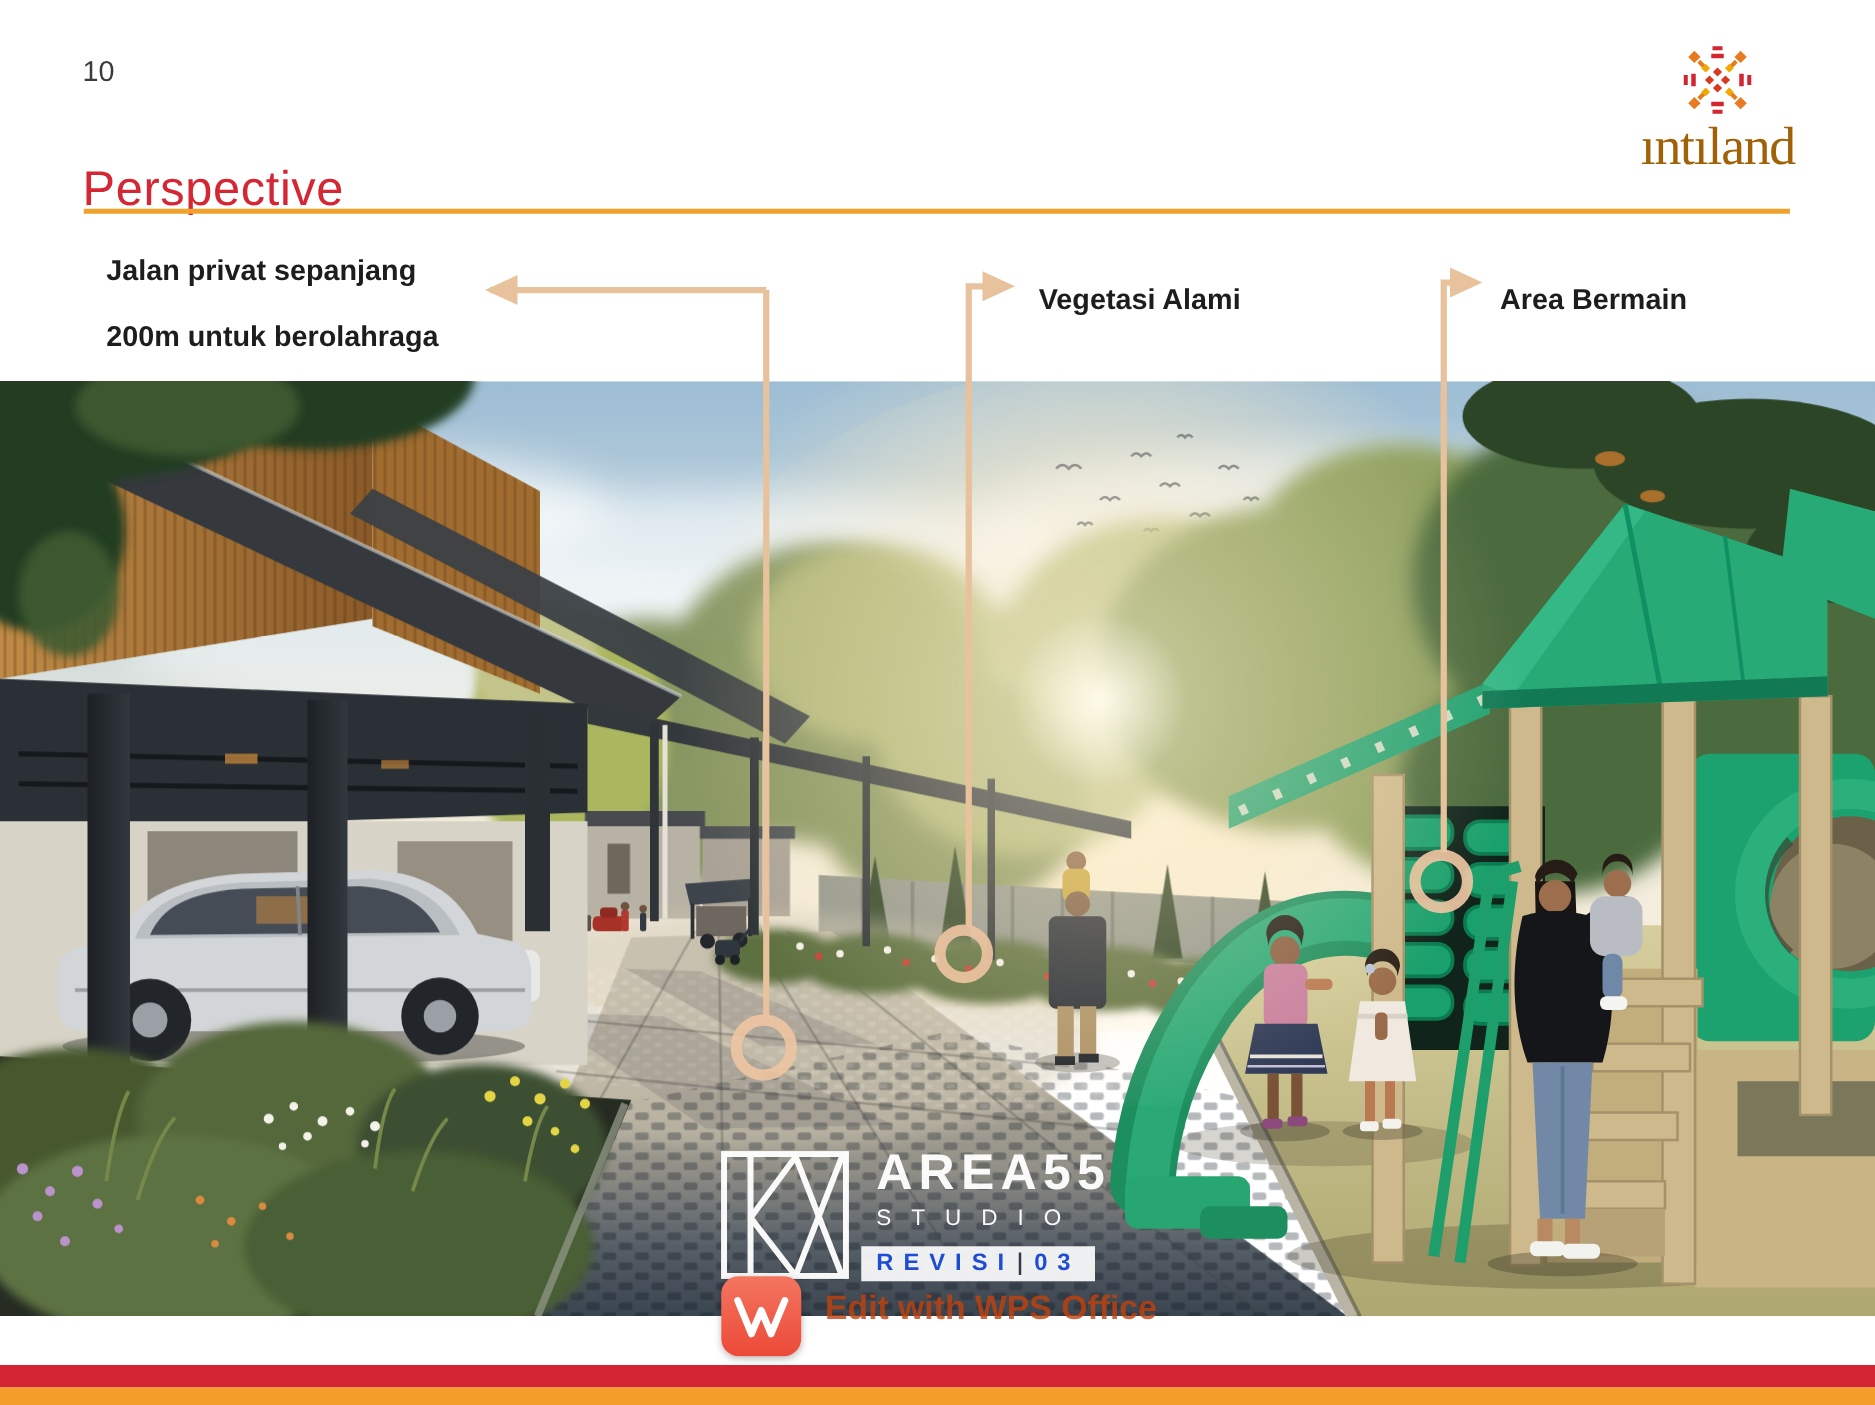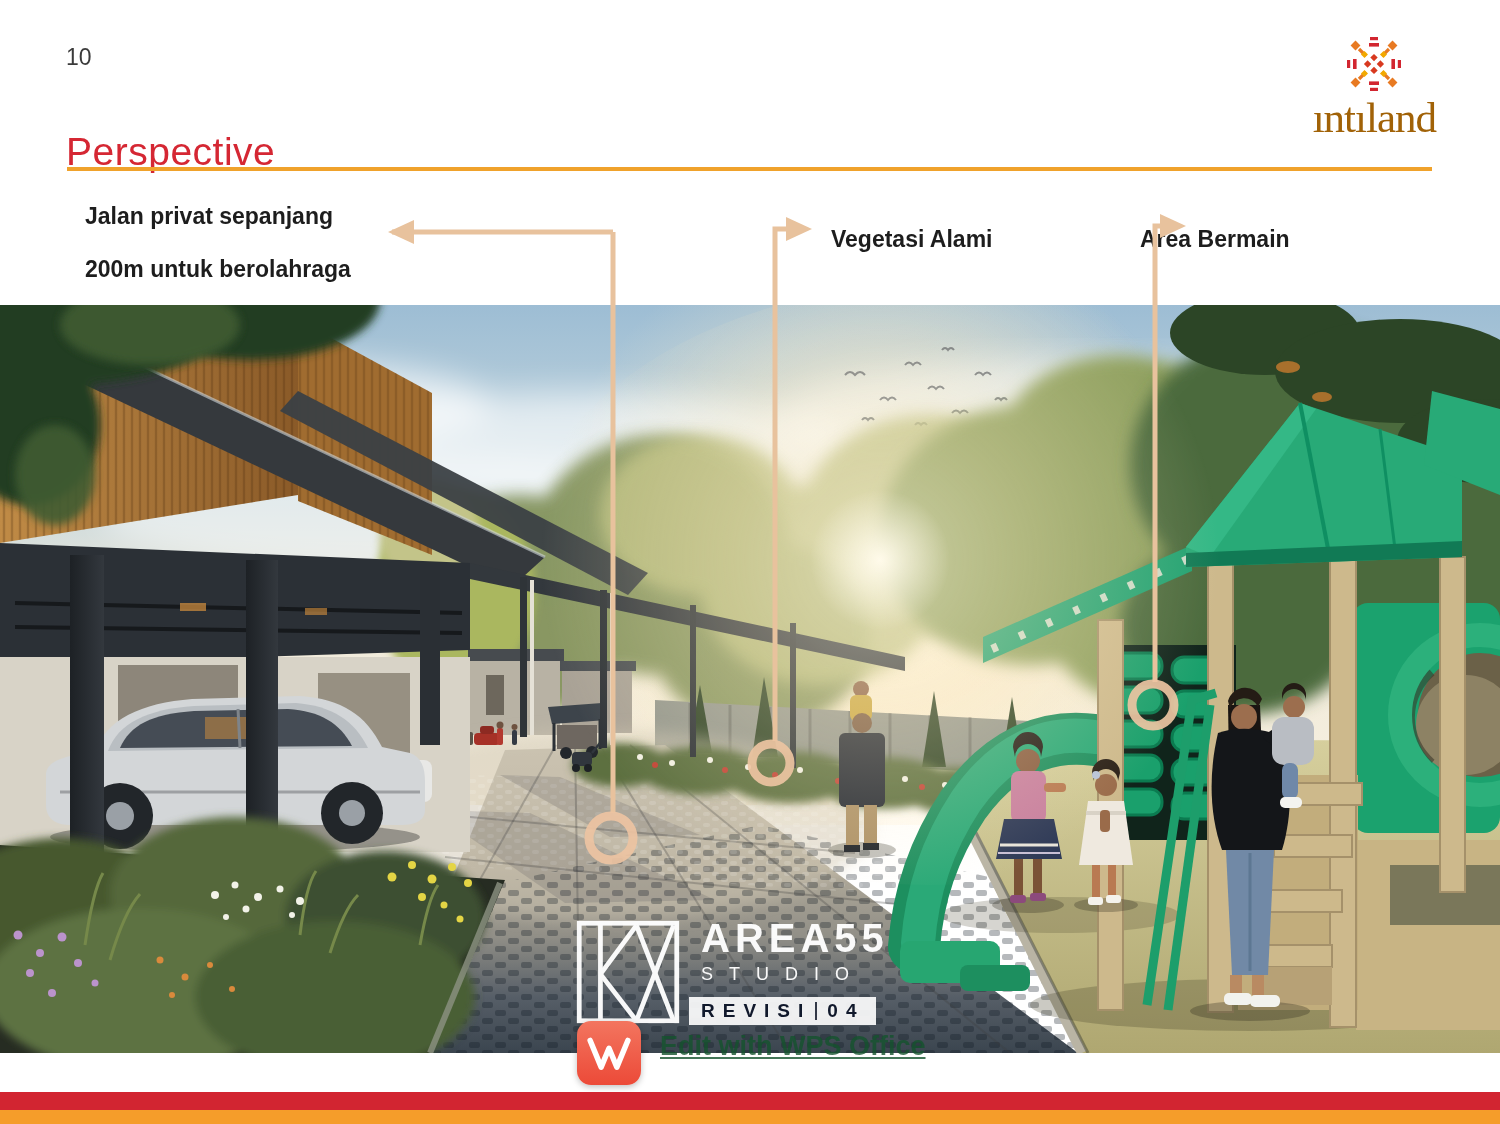--- a/index.html
+++ b/index.html
@@ -12,41 +12,41 @@
   
   #brand{right:64px;top:34px;text-align:center;}
   #brand-star{display:block;margin:0 auto;}
   #brand-word{font-family:"Liberation Serif",serif;font-size:43px;color:#a16207;
               letter-spacing:-1px;line-height:1;margin-top:2px;}
   
   .ann{font-size:23px;font-weight:bold;color:#1d1d1d;white-space:nowrap;}
   #ann-left-1{left:85px;top:203px;}
   #ann-left-2{left:85px;top:256px;}
   #ann-center{left:831px;top:226px;}
-  #ann-right{left:1140px;top:226px;}
+  #ann-right{left:1200px;top:226px;}
   #arrow-layer{left:0;top:0;pointer-events:none;}
   
   #photo{left:0;top:305px;}
   
   #area55{left:575px;top:918px;color:#ffffff;opacity:.96;}
   #area55 .row{display:flex;align-items:center;}
   #a55-text{margin-left:20px;}
   #a55-name{font-size:40px;font-weight:bold;letter-spacing:5px;line-height:1;}
   #a55-sub{font-size:18px;letter-spacing:16px;margin-top:6px;}
   #a55-rev{display:inline-flex;align-items:center;margin-top:12px;margin-left:-12px;
-           background:rgba(255,255,255,.95);color:#0f172a;font-weight:bold;
+           background:rgba(255,255,255,.95);color:#1d4ed8;font-weight:bold;
            font-size:19px;padding:3px 12px;}
   #a55-rev .lbl{letter-spacing:8px;}
   #a55-rev .div{width:2px;height:18px;background:#323947;margin:0 10px 0 4px;}
   #a55-rev .num{letter-spacing:8px;}
   #wps-badge{left:577px;top:1021px;width:64px;height:64px;border-radius:14px;
              background:linear-gradient(180deg,#f3755f,#ec4a38);
              display:flex;align-items:center;justify-content:center;
              box-shadow:0 2px 6px rgba(0,0,0,.25);cursor:pointer;}
-  #wps-text{left:660px;top:1031px;font-size:27px;font-weight:bold;color:#14532d;opacity:.8;text-decoration:underline;}
+  #wps-text{left:660px;top:1031px;font-size:27px;font-weight:bold;color:#c2410c;opacity:.8;}
   
   #stripe-red{left:0;top:1092px;width:1500px;height:18px;background:#d22531;}
   #stripe-orange{left:0;top:1110px;width:1500px;height:14px;background:#f59d2a;}
 </style>
 </head>
 <body>
 
 <div id="slide">
 
   <div class="abs" id="page-number">10</div>
@@ -622,21 +622,21 @@
           <line x1="58" y1="6" x2="93" y2="96"></line>
           <line x1="93" y1="6" x2="58" y2="96"></line>
         </g>
       </svg>
       <div id="a55-text">
         <div id="a55-name">AREA55</div>
         <div id="a55-sub">STUDIO</div>
         <div id="a55-rev">
           <span class="lbl">REVISI</span>
           <span class="div"></span>
-          <span class="num">04</span>
+          <span class="num">03</span>
         </div>
       </div>
     </div>
   </div>
 
   <div class="abs" id="wps-badge">
     <svg width="52" height="44" viewBox="0 0 64 56">
       <path d="M8,12 L22,46 L32,22 L42,46 L56,12" fill="none" stroke="#ffffff" stroke-width="7" stroke-linecap="round" stroke-linejoin="round"></path>
     </svg>
   </div>

